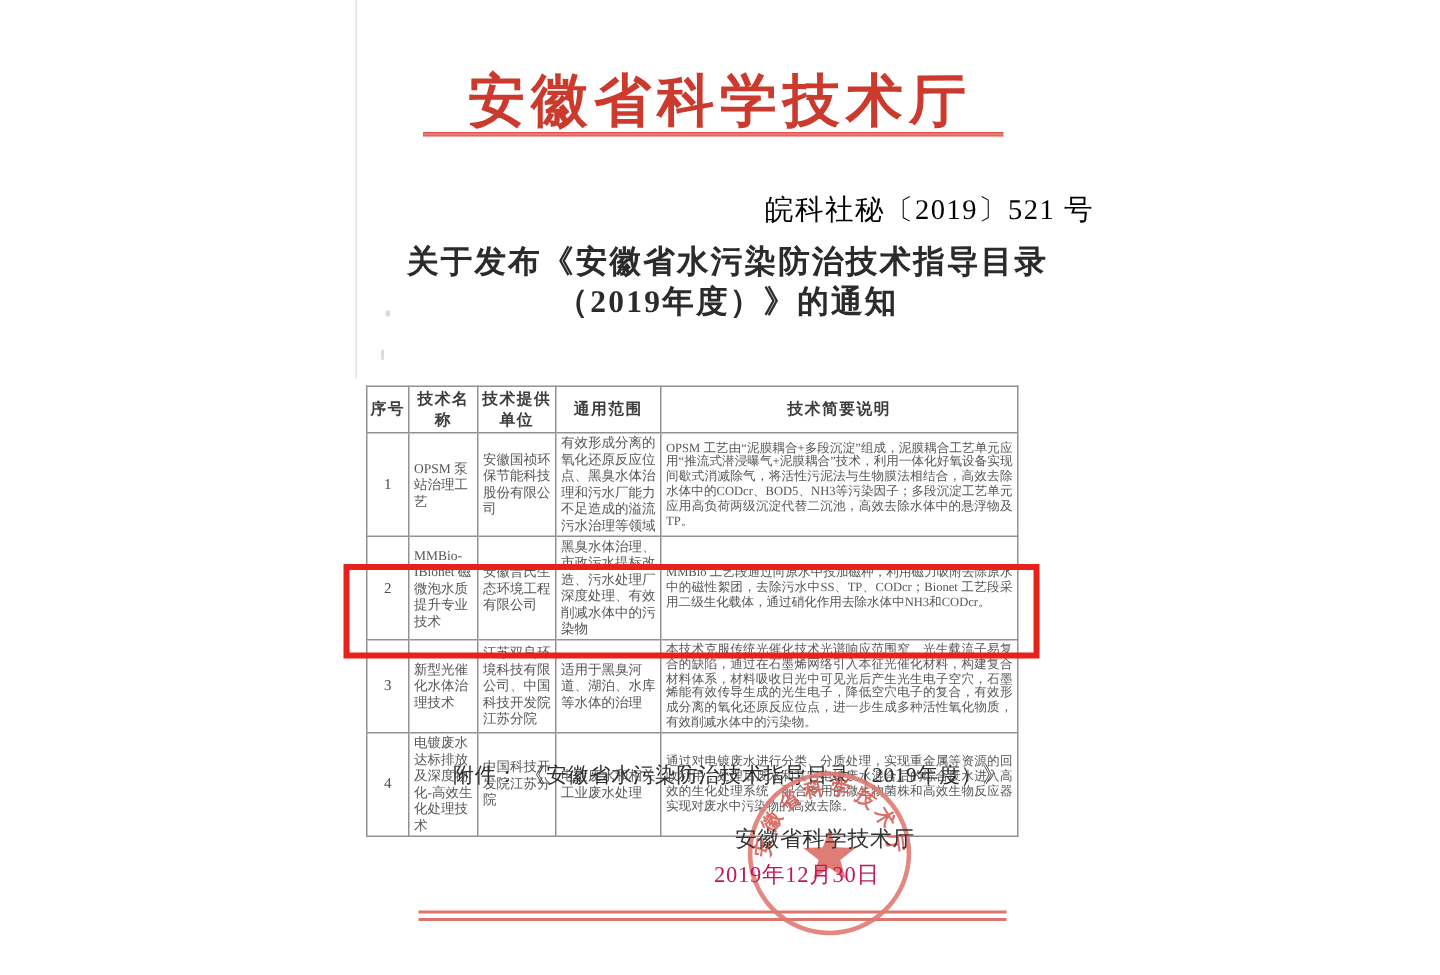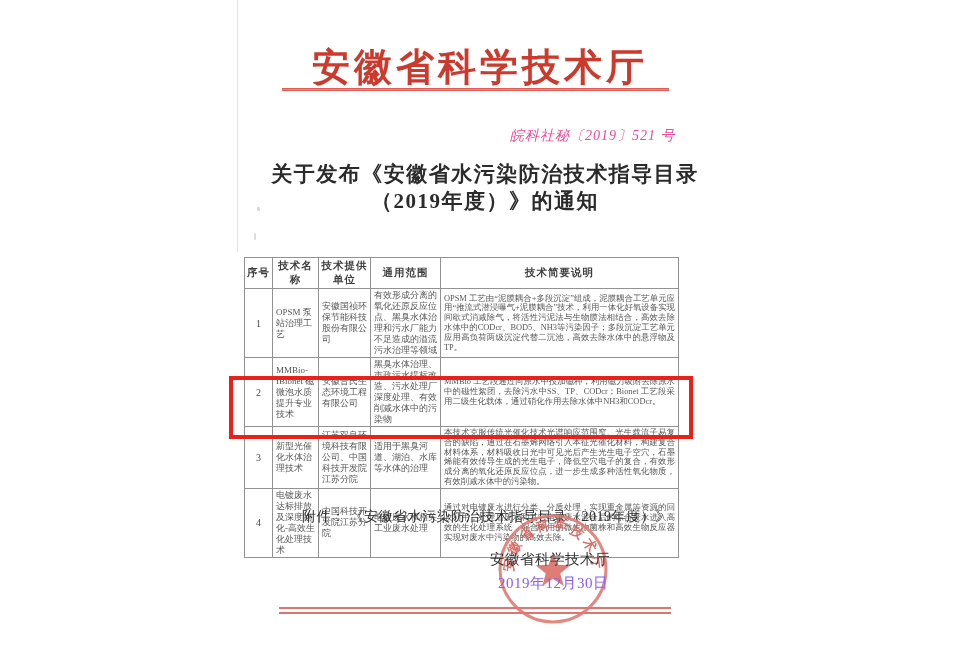--- a/index.html
+++ b/index.html
@@ -15,21 +15,21 @@
   
   .agency{
     position:absolute;left:0;top:42px;width:960px;text-align:center;
     font-size:38px;font-weight:bold;color:#cb3a2c;letter-spacing:4px;
   }
   .red-rule{
     position:absolute;left:282px;top:88px;width:387px;height:3px;
     background:linear-gradient(#dc4a43,#f0837d,#dc4a43);
   }
   .doc-no{
-    position:absolute;left:510px;top:127px;font-size:14px;color:#ec4899;letter-spacing:1px;font-style:italic;
+    position:absolute;left:510px;top:127px;font-size:19px;color:#000000;letter-spacing:1px;
   }
   .title{
     position:absolute;left:0;top:161px;width:970px;text-align:center;
     font-size:21px;font-weight:bold;color:#2b2b2b;line-height:27px;letter-spacing:1.5px;
   }
   
   .doc-table{
     position:absolute;left:244px;top:257px;width:434px;
     border-collapse:collapse;table-layout:fixed;color:#565656;
   }
@@ -45,21 +45,21 @@
   
   .hl-box{
     position:absolute;left:229px;top:376px;width:456px;height:55px;
     border:4px solid #e9211b;z-index:6;background:transparent;
   }
   
   .attach{
     position:absolute;left:302px;top:508px;font-size:14px;color:#2e2e2e;letter-spacing:.5px;
   }
   .sig-name{position:absolute;left:490px;top:550px;font-size:14.5px;color:#323232;z-index:3;letter-spacing:.5px;}
-  .sig-date{position:absolute;left:498px;top:574px;font-size:15px;color:#8b5cf6;z-index:3;letter-spacing:.5px;}
+  .sig-date{position:absolute;left:476px;top:574px;font-size:15px;color:#be185d;z-index:3;letter-spacing:.5px;}
   .seal{position:absolute;left:497px;top:513px;width:112px;height:112px;z-index:2;}
   .footer-rule{
     position:absolute;left:279px;top:607px;width:392px;height:3px;
     border-top:2px solid #dd7570;border-bottom:2px solid #dd7570;z-index:1;
   }
 </style>
 </head>
 <body>
 
 <div class="page">

